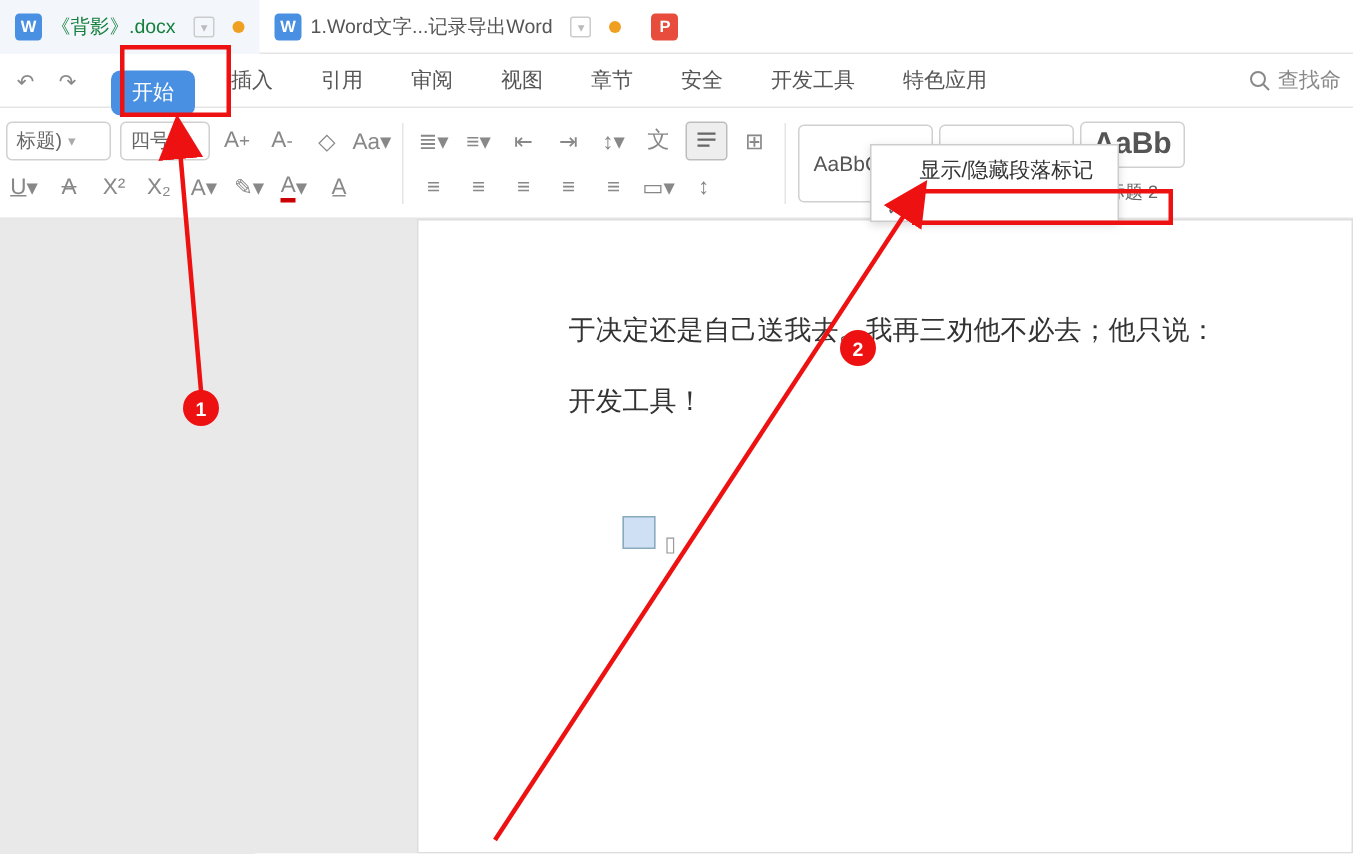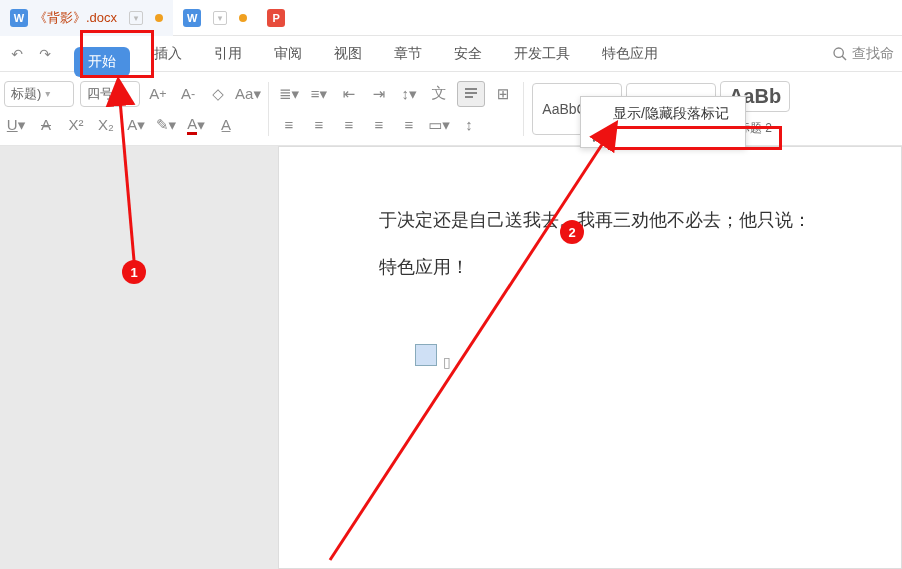--- a/index.html
+++ b/index.html
@@ -5,21 +5,21 @@
   * { box-sizing: border-box; margin: 0; padding: 0; font-family: "Microsoft YaHei", sans-serif; }
   body { width: 902px; height: 569px; background: #fff; overflow: hidden; position: relative; }
 
   
   .tabbar { height: 36px; display: flex; align-items: center; background: #fff; border-bottom: 1px solid #e5e5e5; }
   .tab { display: flex; align-items: center; height: 36px; padding: 0 10px; font-size: 13px; color: #555; gap: 6px; position: relative; }
   .tab.active { background: #f3f6fb; }
   .tab .doc-icon { width: 18px; height: 18px; border-radius: 3px; display: flex; align-items: center; justify-content: center; font-size: 11px; color: #fff; font-weight: bold; }
   .tab .doc-icon.word { background: #4a90e2; }
   .tab .doc-icon.pdf { background: #e74c3c; }
-  .tab .title { color:#c2410c; }
+  .tab .title { color:#15803d; }
   .tab.plain .title { color:#555; }
   .tab .badge { width: 8px; height: 8px; border-radius: 50%; background: #f0a020; margin-left: 6px; }
   .tab .drop { width: 14px; height: 14px; border: 1px solid #ccc; border-radius: 2px; margin-left: 6px; display:flex;align-items:center;justify-content:center;font-size:9px;color:#bbb; }
 
   
   .menubar { height: 36px; display: flex; align-items: center; gap: 16px; padding: 0 8px; border-bottom: 1px solid #e5e5e5; font-size: 14px; color: #555; }
   .qat { display:flex; align-items:center; gap:10px; margin-right:4px; }
   .qat-icon { width:18px; color:#888; font-size:14px; text-align:center; }
   .menu-item { padding: 6px 8px; cursor: pointer; }
   .menu-item.active { background: #4a90e2; color: #fff; border-radius: 6px; padding: 6px 14px; margin-top: 17px; }
@@ -67,20 +67,21 @@
 
 <div class="tabbar">
   <div class="tab active">
     <span class="doc-icon word">W</span>
     <span class="title">《背影》.docx</span>
     <span class="drop">▾</span>
     <span class="badge"></span>
   </div>
   <div class="tab plain">
     <span class="doc-icon word">W</span>
+    <span class="title">1.Word文字...记录导出Word</span>
     <span class="drop">▾</span>
     <span class="badge"></span>
   </div>
   <div class="tab plain">
     <span class="doc-icon pdf">P</span>
   </div>
 </div>
 
 <div class="menubar">
   <div class="qat">
@@ -190,21 +191,21 @@
   </div>
 </div>
 
 <div class="doc-area">
   <div class="left-gutter"></div>
   <div class="page">
     <div>于决定还是自己送我去。我再三劝他不必去；他只说：</div>
     <div style="position:relative">
       <span class="page-corner"></span>
       <span class="page-corner2">▯</span>
-      <span>特色应用！</span>
+      <span>开发工具！</span>
     </div>
   </div>
 </div>
 
 <div class="overlay">
   <svg class="arrow-svg">
     <defs>
       <marker id="ah" markerWidth="12" markerHeight="12" refX="2" refY="5" orient="auto">
         <polygon points="0,0 10,5 0,10" fill="#e11"></polygon>
       </marker>

